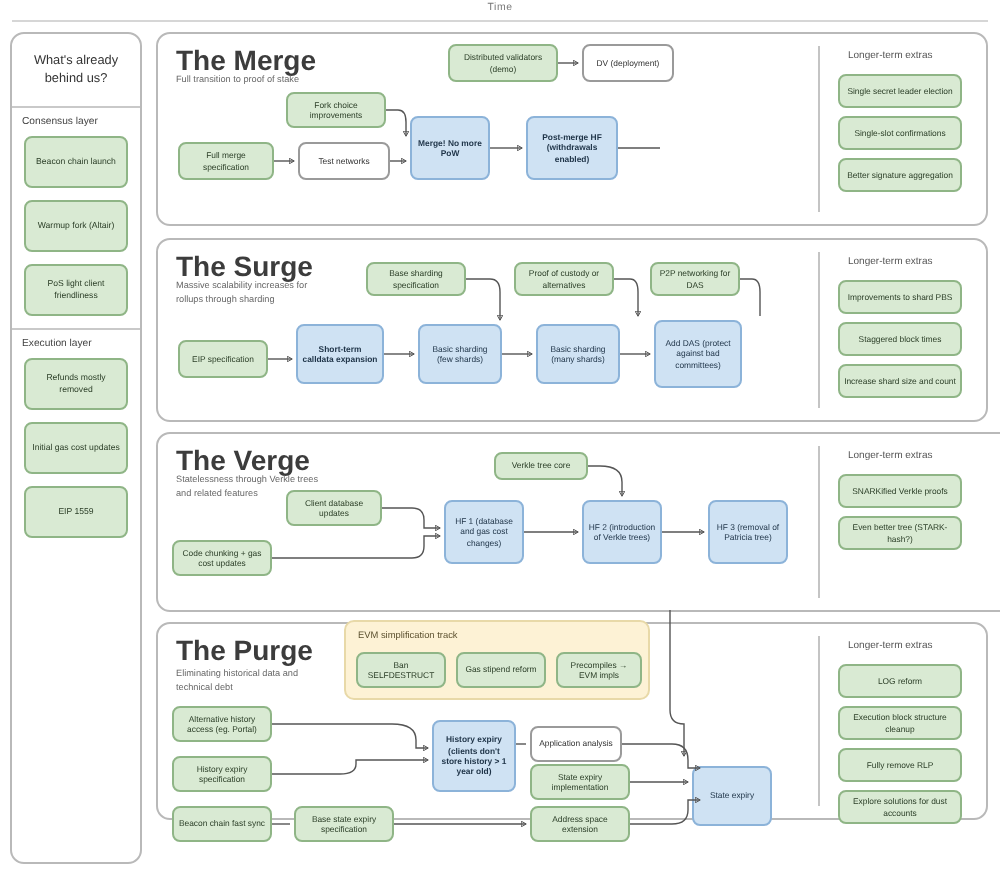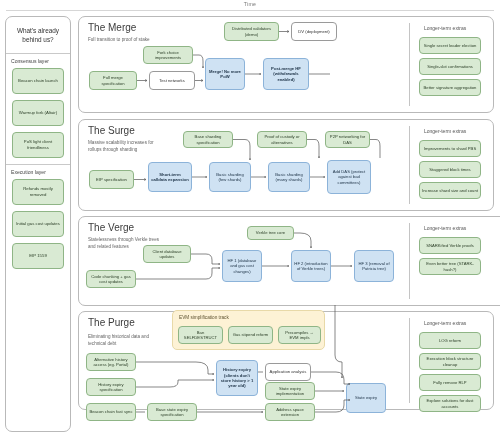--- a/index.html
+++ b/index.html
@@ -16,21 +16,21 @@
   
   .sidebar{position:absolute;left:5px;top:16px;width:66px;height:416px;
      border:1px solid #b9b9b9;border-radius:7px;background:#fff;box-sizing:border-box;}
   .sb-head{padding:9px 4px 8px 4px;text-align:center;font-size:6.4px;line-height:1.45;color:#333;}
   .sb-div{height:1px;background:#c9c9c9;margin:0 0 0 0;}
   .sb-sec-title{font-size:5.1px;color:#444;padding:4px 5px 3px 5px;}
   .sb-items{padding:1px 6px 6px 6px;display:flex;flex-direction:column;gap:6px;}
 
   
   .panel{position:absolute;border:1px solid #b9b9b9;border-radius:7px;background:#fff;box-sizing:border-box;}
-  .panel-title{position:absolute;left:9px;top:5px;font-size:10px;color:#3c3c3c;}
+  .panel-title{position:absolute;left:9px;top:5px;font-size:14px;color:#3c3c3c;font-weight:bold;}
   .panel-sub{position:absolute;left:9px;font-size:4.6px;line-height:1.45;color:#666;width:72px;}
   .extras-div{position:absolute;top:6px;bottom:6px;width:1px;background:#c4c4c4;}
   .extras-title{position:absolute;font-size:5px;color:#555;}
   .extras-list{position:absolute;display:flex;flex-direction:column;gap:4px;}
 
   
   .node{position:absolute;box-sizing:border-box;border-radius:4px;
      display:flex;align-items:center;justify-content:center;text-align:center;
      font-size:4.2px;line-height:1.3;padding:2px 2px;overflow:hidden;}
   .green{background:#d9ead3;border:1px solid #8fb586;color:#2c3f28;}

